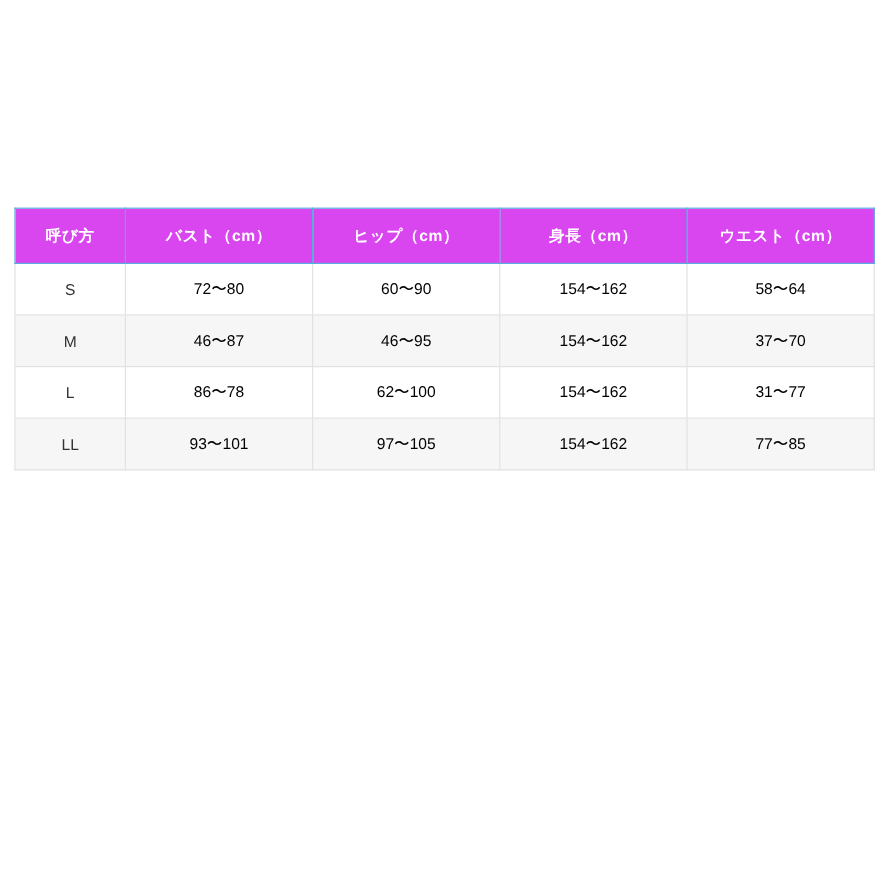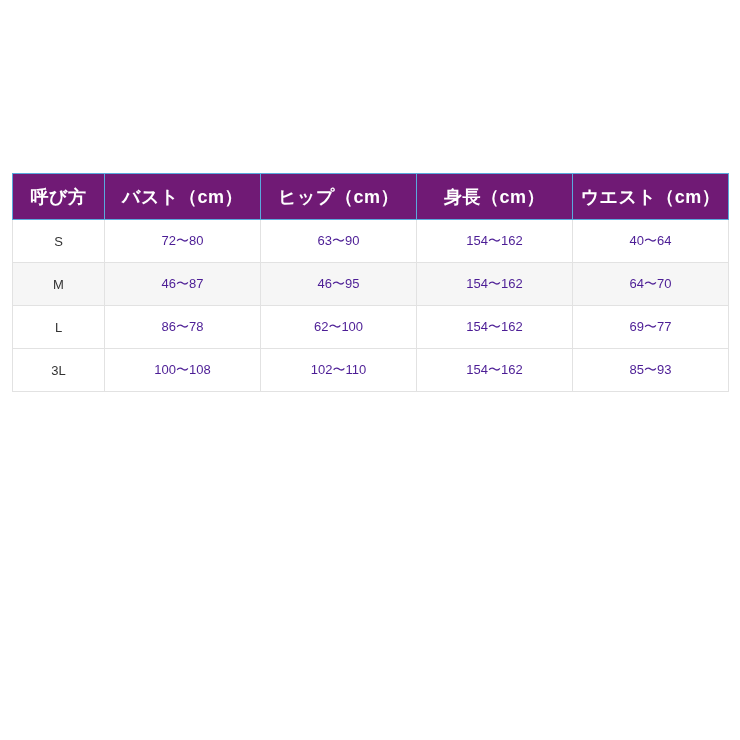--- a/index.html
+++ b/index.html
@@ -34,40 +34,40 @@
     table-layout: fixed;
   }
 
   table.size-table col.c-name   { width: 92px; }
   table.size-table col.c-bust   { width: 156px; }
   table.size-table col.c-hip    { width: 156px; }
   table.size-table col.c-height { width: 156px; }
   table.size-table col.c-waist  { width: 156px; }
 
   table.size-table thead th {
-    background: #701a75;
+    background: #d946ef;
     color: #ffffff;
-    font-size: 18px;
+    font-size: 13px;
     font-weight: bold;
     letter-spacing: 0.5px;
     height: 46px;
     padding: 0 4px;
     text-align: center;
     vertical-align: middle;
     border: 1px solid #59aadd;
     box-sizing: border-box;
   }
 
   table.size-table tbody td {
     height: 43px;
     padding: 0 4px;
     text-align: center;
     vertical-align: middle;
     font-size: 13px;
-    color: #4c1d95;
+    color: #000000;
     border: 1px solid #e2e2e2;
     box-sizing: border-box;
     background: #ffffff;
   }
 
   table.size-table tbody tr.alt td {
     background: #f6f6f6;
   }
 
   table.size-table tbody td.name-cell {
@@ -94,41 +94,41 @@
           <th>バスト（cm）</th>
           <th>ヒップ（cm）</th>
           <th>身長（cm）</th>
           <th>ウエスト（cm）</th>
         </tr>
       </thead>
       <tbody>
         <tr>
           <td class="name-cell">S</td>
           <td>72〜80</td>
-          <td>63〜90</td>
+          <td>60〜90</td>
           <td>154〜162</td>
-          <td>40〜64</td>
+          <td>58〜64</td>
         </tr>
         <tr class="alt">
           <td class="name-cell">M</td>
           <td>46〜87</td>
           <td>46〜95</td>
           <td>154〜162</td>
-          <td>64〜70</td>
+          <td>37〜70</td>
         </tr>
         <tr>
           <td class="name-cell">L</td>
           <td>86〜78</td>
           <td>62〜100</td>
           <td>154〜162</td>
-          <td>69〜77</td>
+          <td>31〜77</td>
         </tr>
-        <tr>
-          <td class="name-cell">3L</td>
-          <td>100〜108</td>
-          <td>102〜110</td>
+        <tr class="alt">
+          <td class="name-cell">LL</td>
+          <td>93〜101</td>
+          <td>97〜105</td>
           <td>154〜162</td>
-          <td>85〜93</td>
+          <td>77〜85</td>
         </tr>
       </tbody>
     </table>
   </div>
 </div>
 
 </body></html>

